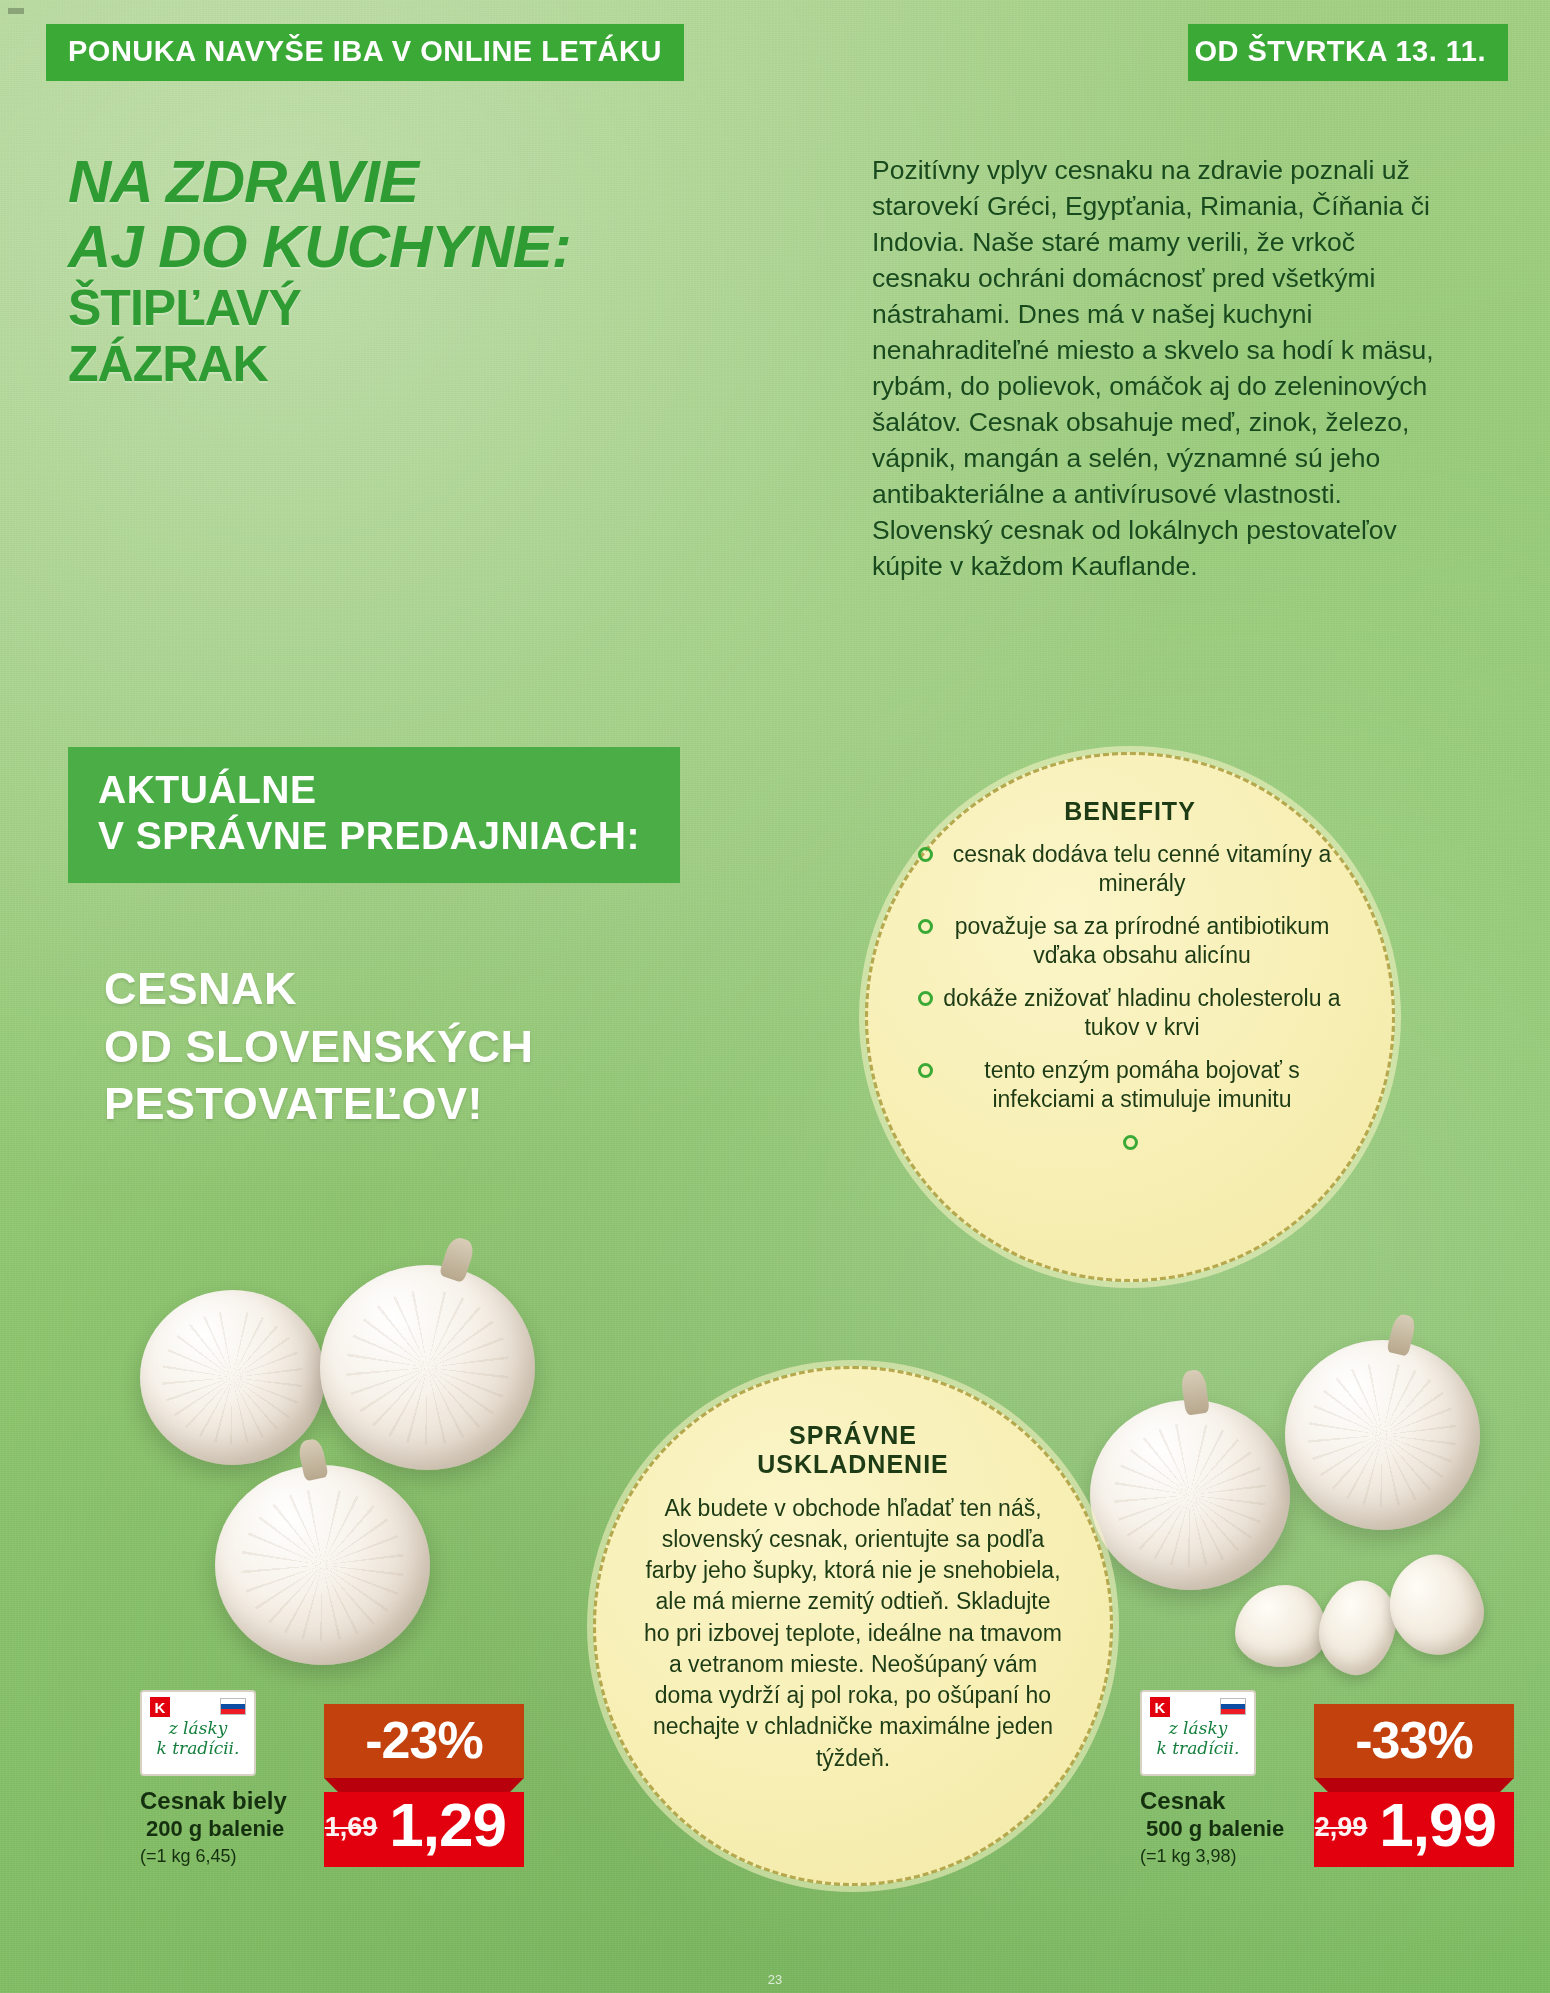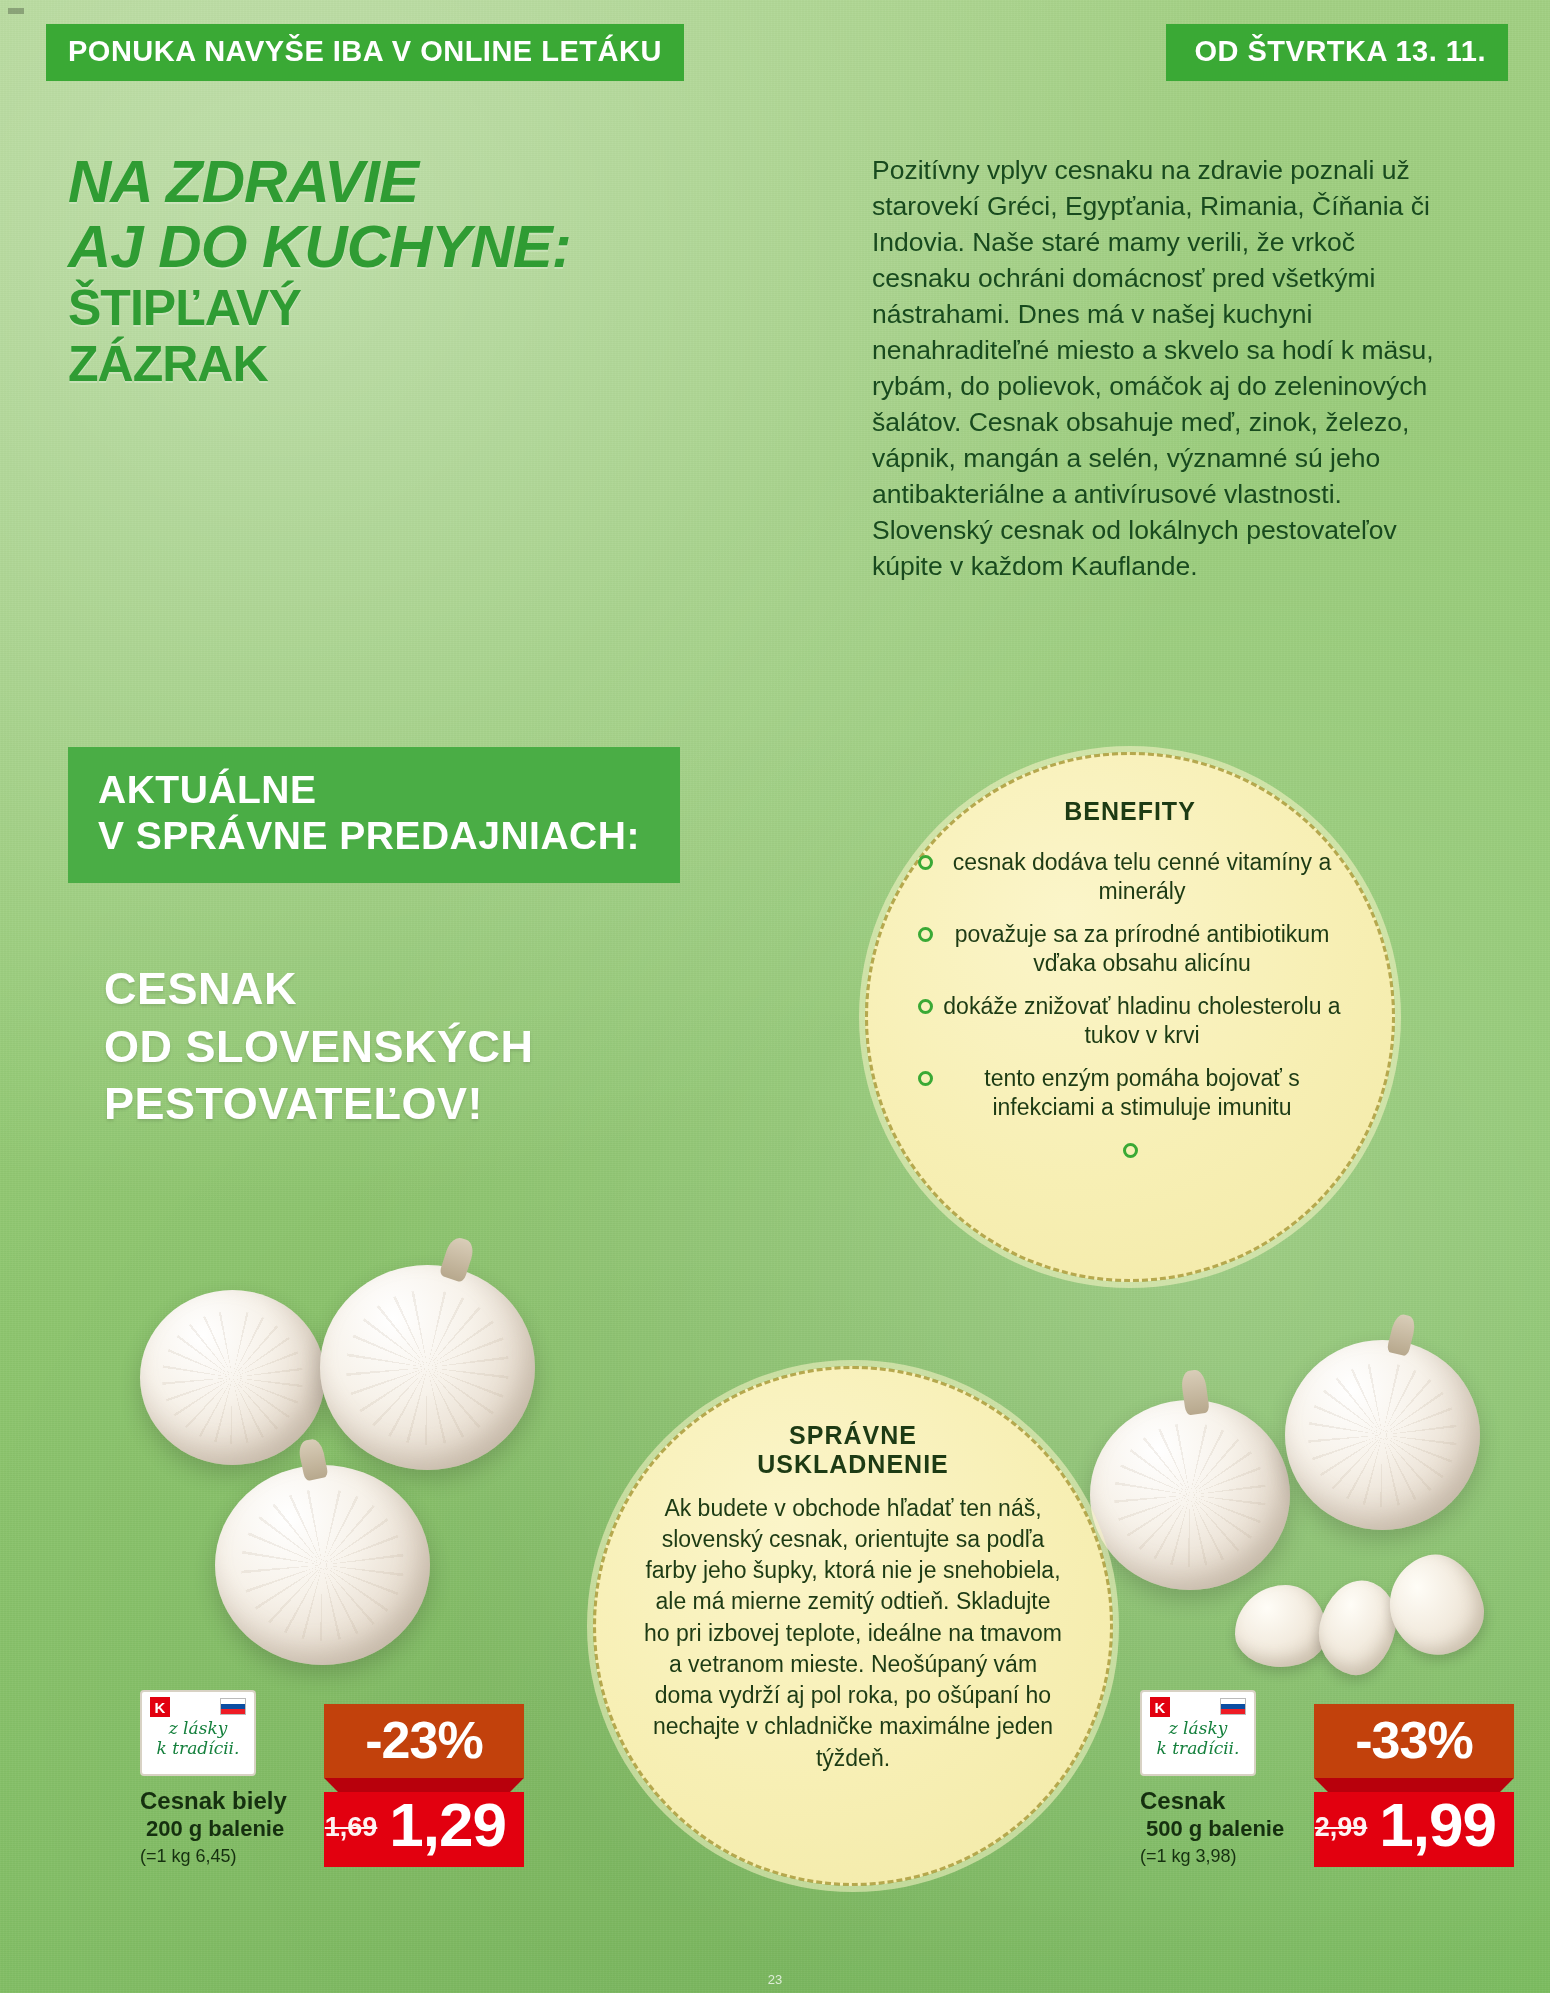--- a/index.html
+++ b/index.html
@@ -38,21 +38,21 @@
     padding: 11px 22px 13px 22px;
     white-space: nowrap;
   }
   .top-right-banner {
     position: absolute; right: 42px; top: 24px;
     background: #3aa935;
     color: #ffffff;
     font-size: 29px;
     font-weight: bold;
     letter-spacing: .5px;
-    padding: 11px 22px 13px 28px;
+    padding: 11px 22px 13px 6px;
     white-space: nowrap;
   }
 
   
   .headline {
     position: absolute; left: 68px; top: 150px;
     width: 640px;
   }
   .headline .line {
     font-style: italic;
@@ -109,21 +109,20 @@
     border: 3px dashed #b6a84e;
     box-shadow: 0 0 0 6px rgba(250,245,200,0.55);
     display: flex;
     flex-direction: column;
     align-items: center;
   }
   .circle-benefits {
     left: 865px; top: 752px;
     width: 530px; height: 530px;
     padding-top: 42px;
-    gap: 8px;
   }
   .circle-storage {
     left: 593px; top: 1366px;
     width: 520px; height: 520px;
     padding-top: 52px;
   }
   .circle-title {
     font-size: 25px;
     font-weight: bold;
     color: #1d3b14;

